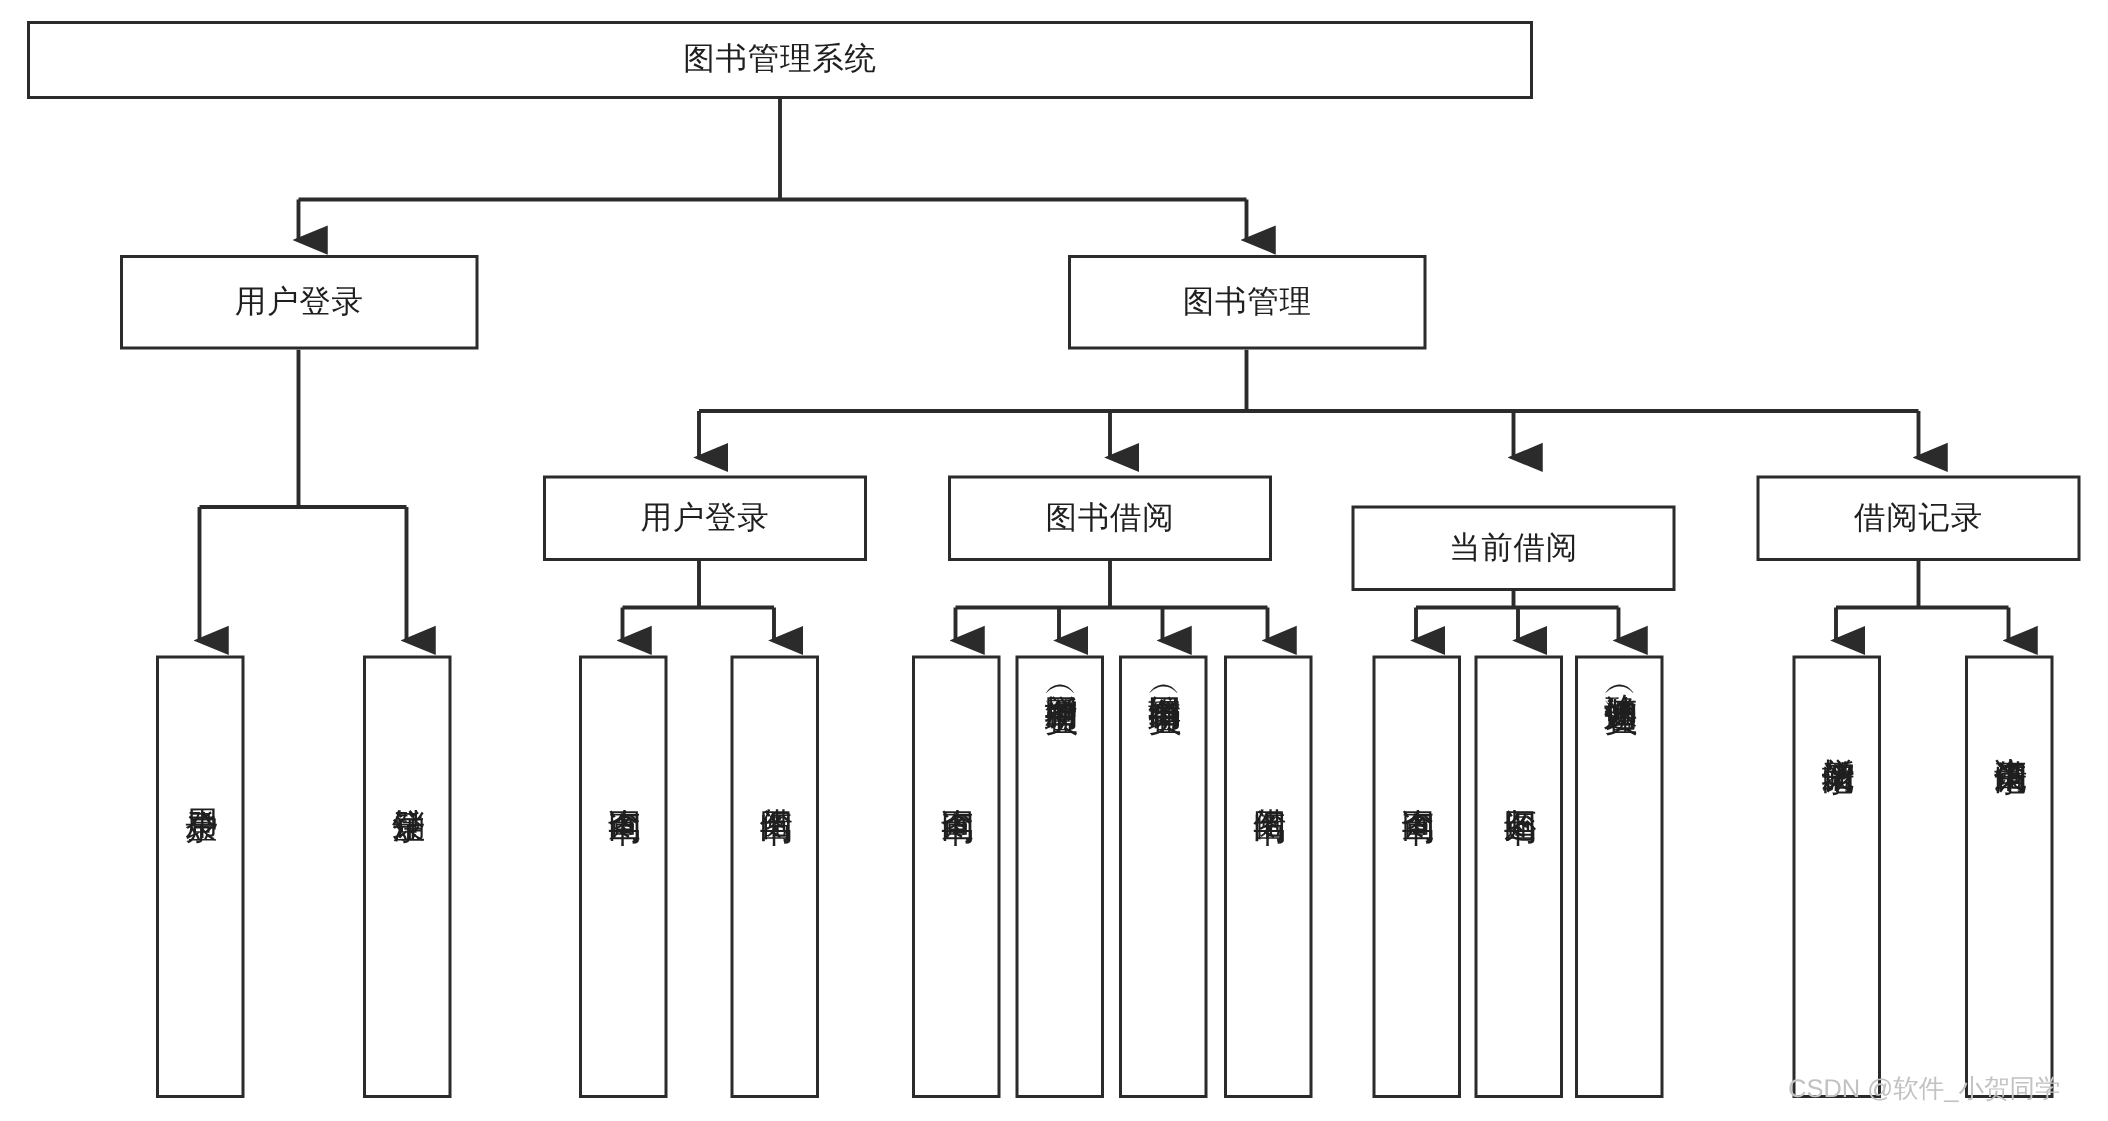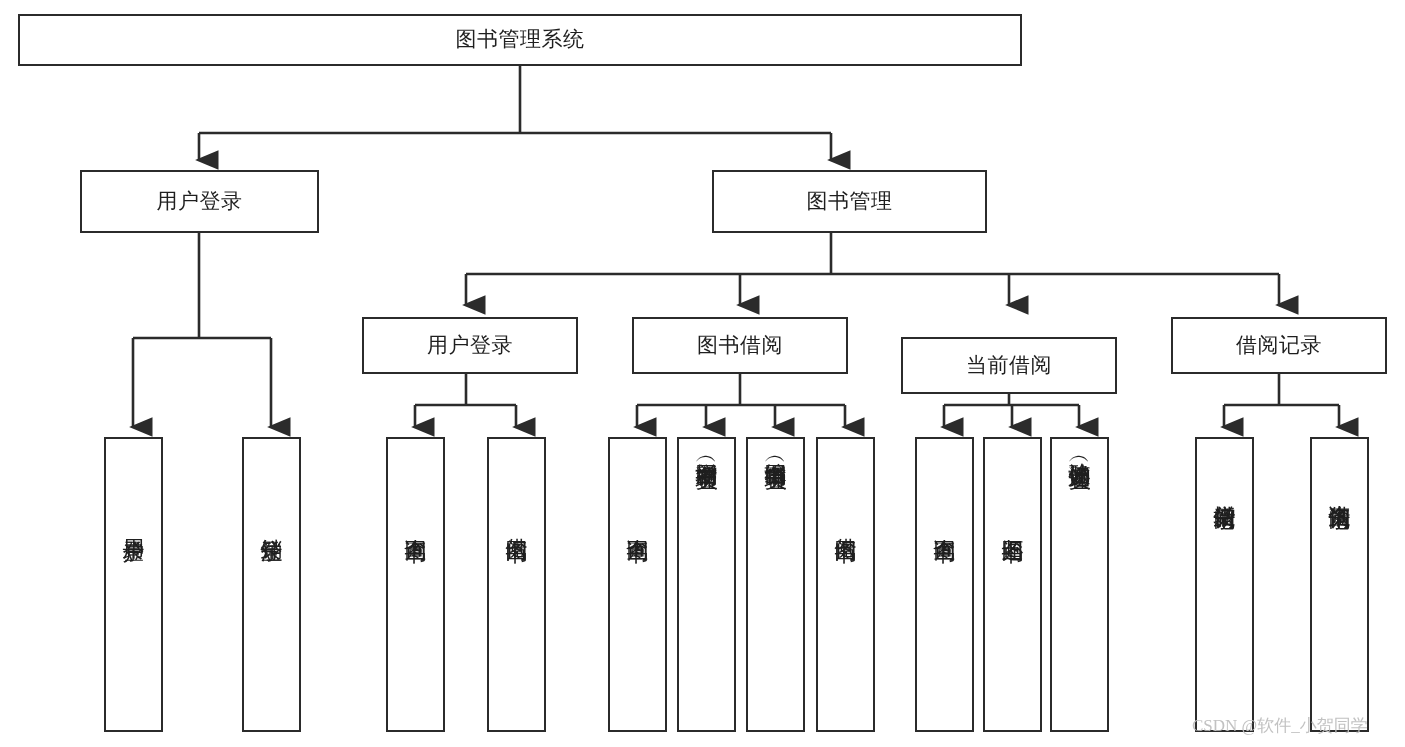--- a/index.html
+++ b/index.html
@@ -67,21 +67,21 @@
     margin-top: 42px;
   }
   .watermark {
     position: absolute;
     left: 1192px;
     top: 714px;
     font-size: 17px;
     color: #c2c2c2;
     white-space: nowrap;
     z-index: 3;
-    font-family: Liberation Serif, serif;
+    font-family: Liberation Sans, sans-serif;
   }
 </style>
 </head>
 <body>
 
 <div id="canvas">
 
   <svg id="wires" viewBox="0 0 1405 747">
     <defs>
       <marker id="arrow" viewBox="0 0 12 12" refX="6" refY="10" markerWidth="9" markerHeight="9" orient="auto-start-reverse">
@@ -132,21 +132,21 @@
     </g>
   </svg>
 
   <div class="node h" style="left:18px; top:14px; width:1004px; height:52px;">
     <span class="label">图书管理系统</span>
   </div>
 
   <div class="node h" style="left:80px; top:170px; width:239px; height:63px;">
     <span class="label">用户登录</span>
   </div>
-  <div class="node h" style="left:712px; top:170px; width:275px; height:63px;">
+  <div class="node h" style="left:712px; top:170px; width:239px; height:63px;">
     <span class="label">图书管理</span>
   </div>
 
   <div class="node h" style="left:362px; top:317px; width:216px; height:57px;">
     <span class="label">用户登录</span>
   </div>
   <div class="node h" style="left:632px; top:317px; width:216px; height:57px;font-family:Liberation Serif, serif;">
     <span class="label">图书借阅</span>
   </div>
   <div class="node h" style="left:901px; top:309px; width:216px; height:57px;margin-top:28px;">

